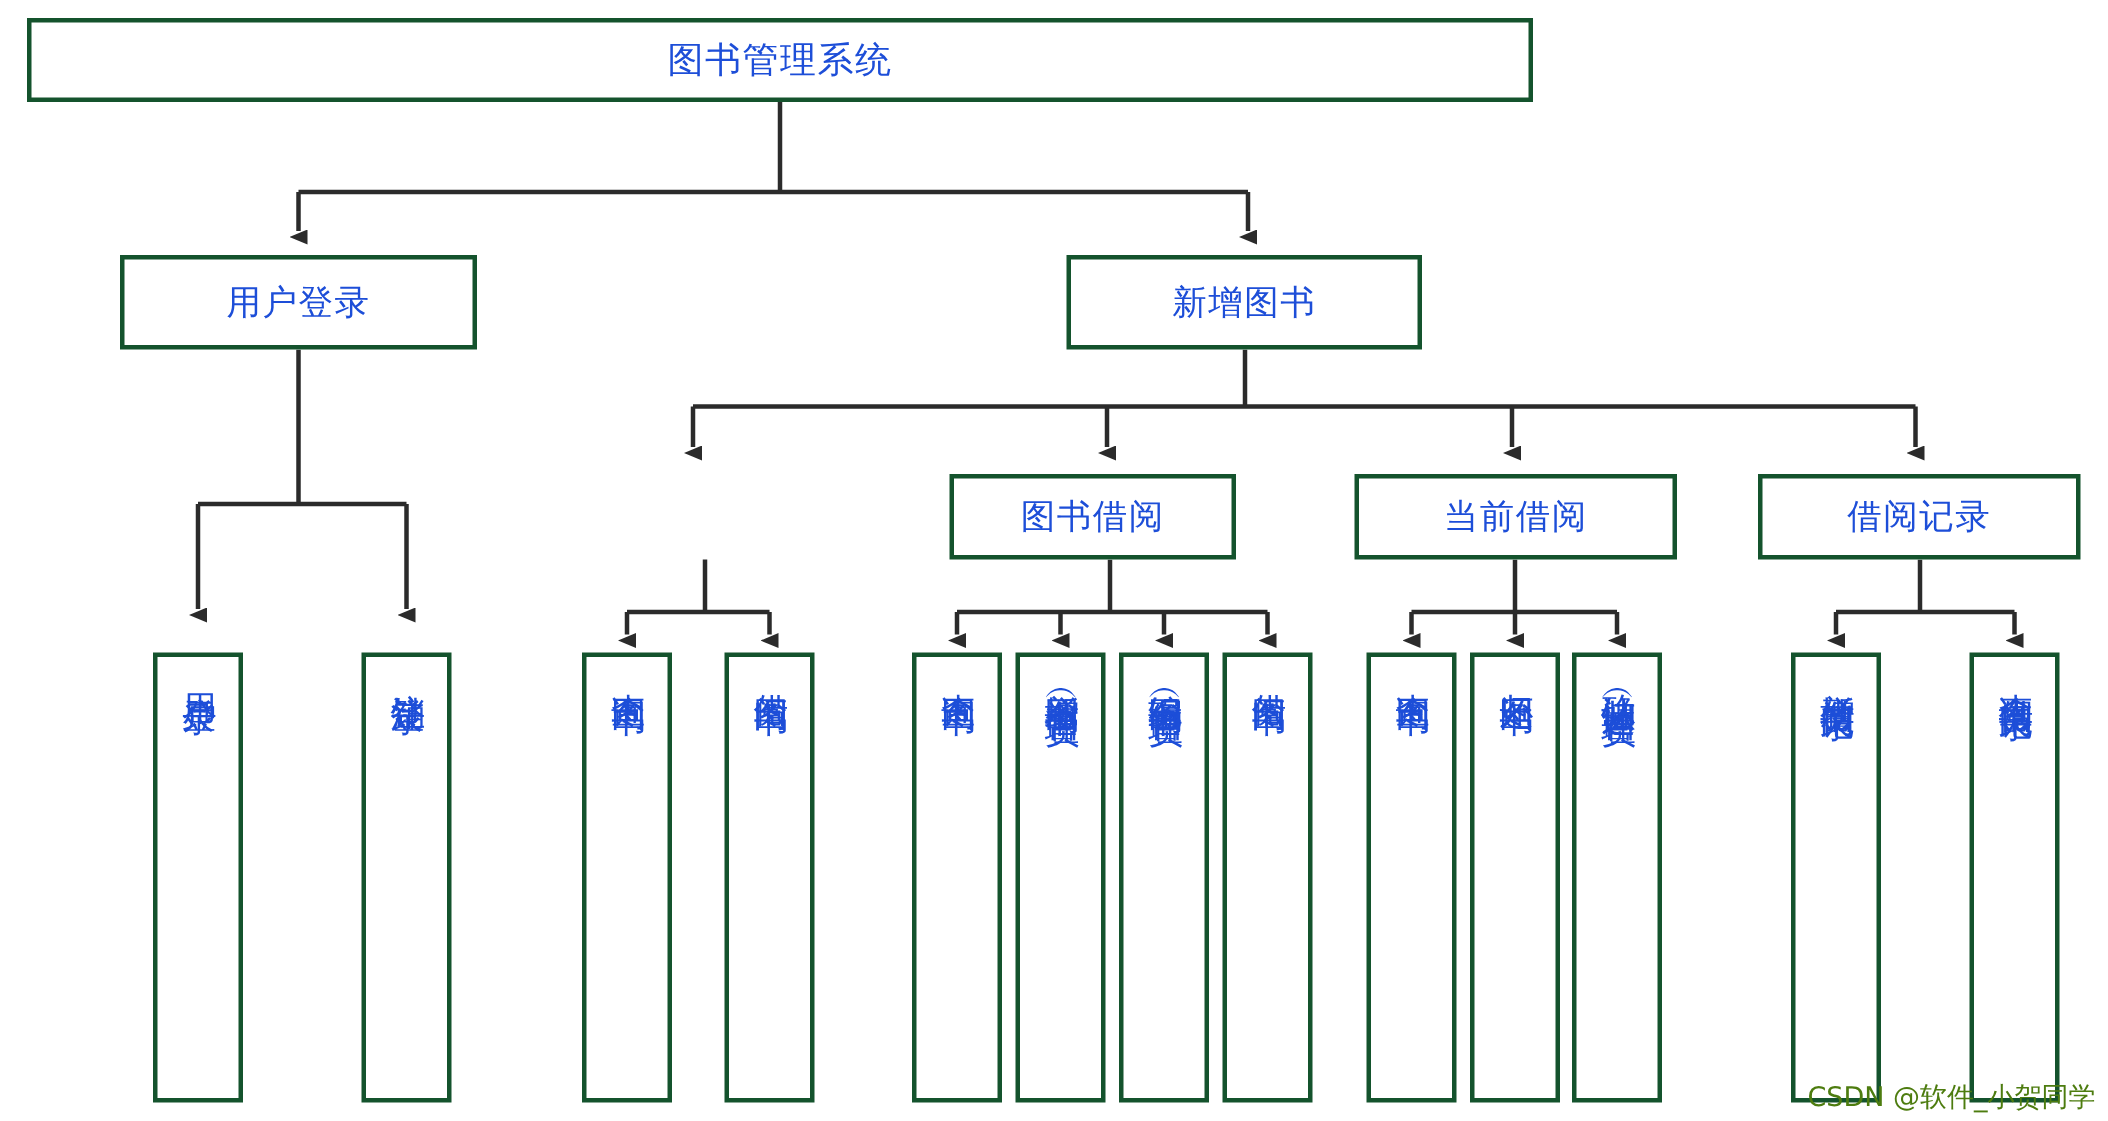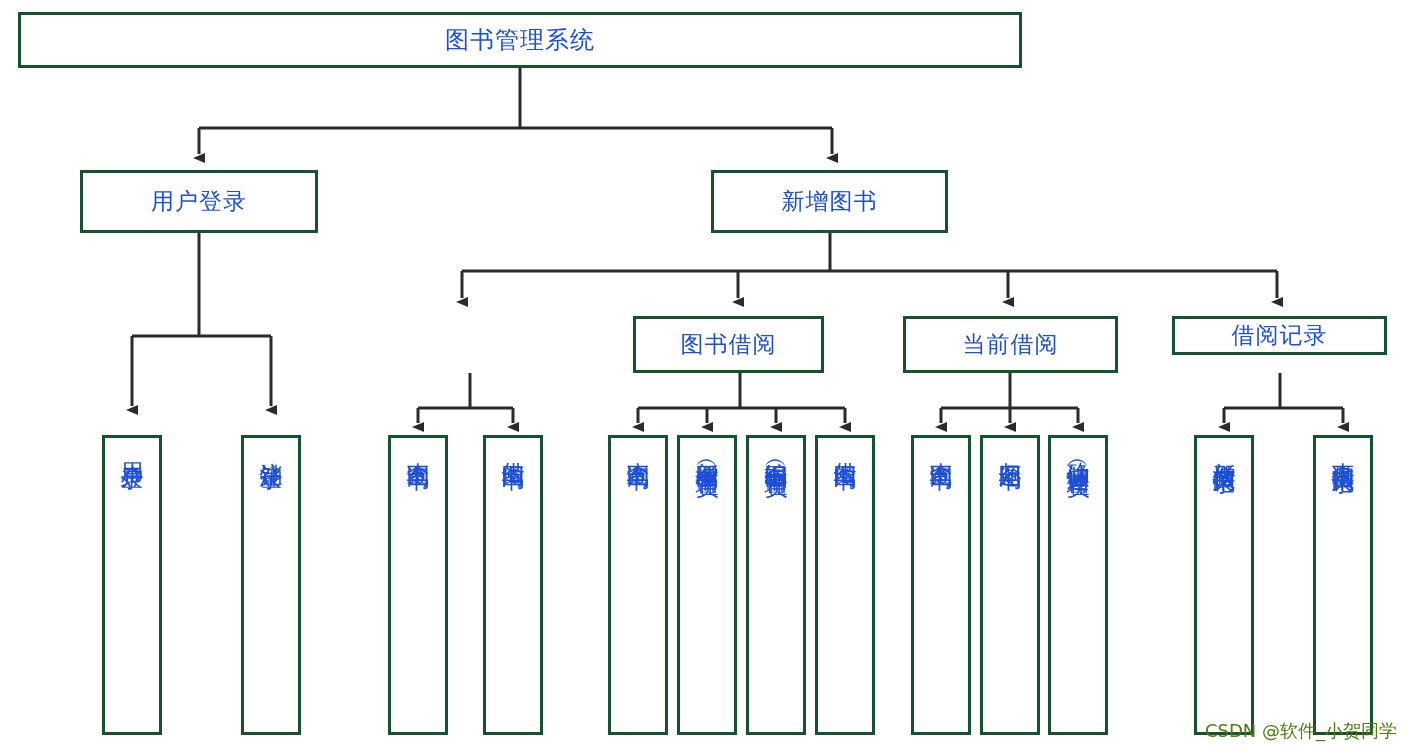--- a/index.html
+++ b/index.html
@@ -134,21 +134,21 @@
 
 
   <div class="node horiz" style="left:633px; top:316px; width:191px; height:57px;">
     <span>图书借阅</span>
   </div>
 
   <div class="node horiz" style="left:903px; top:316px; width:215px; height:57px;text-align:right;">
     <span>当前借阅</span>
   </div>
 
-  <div class="node horiz" style="left:1172px; top:316px; width:215px; height:39px;">
+  <div class="node horiz" style="left:1172px; top:316px; width:215px; height:57px;">
     <span>借阅记录</span>
   </div>
 
   <div class="node vert" style="left:102px; top:435px; width:60px; height:300px;">
     <span class="vtext">用户登录</span>
   </div>
   <div class="node vert" style="left:241px; top:435px; width:60px; height:300px;">
     <span class="vtext">注销登录</span>
   </div>
 

